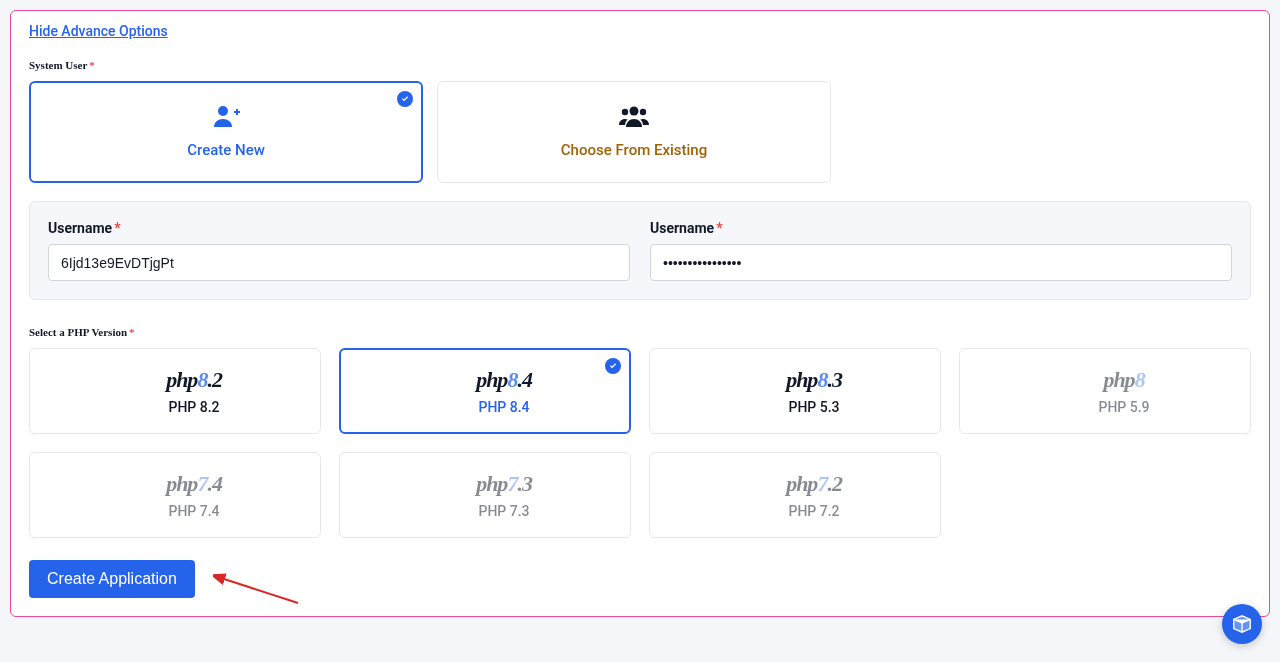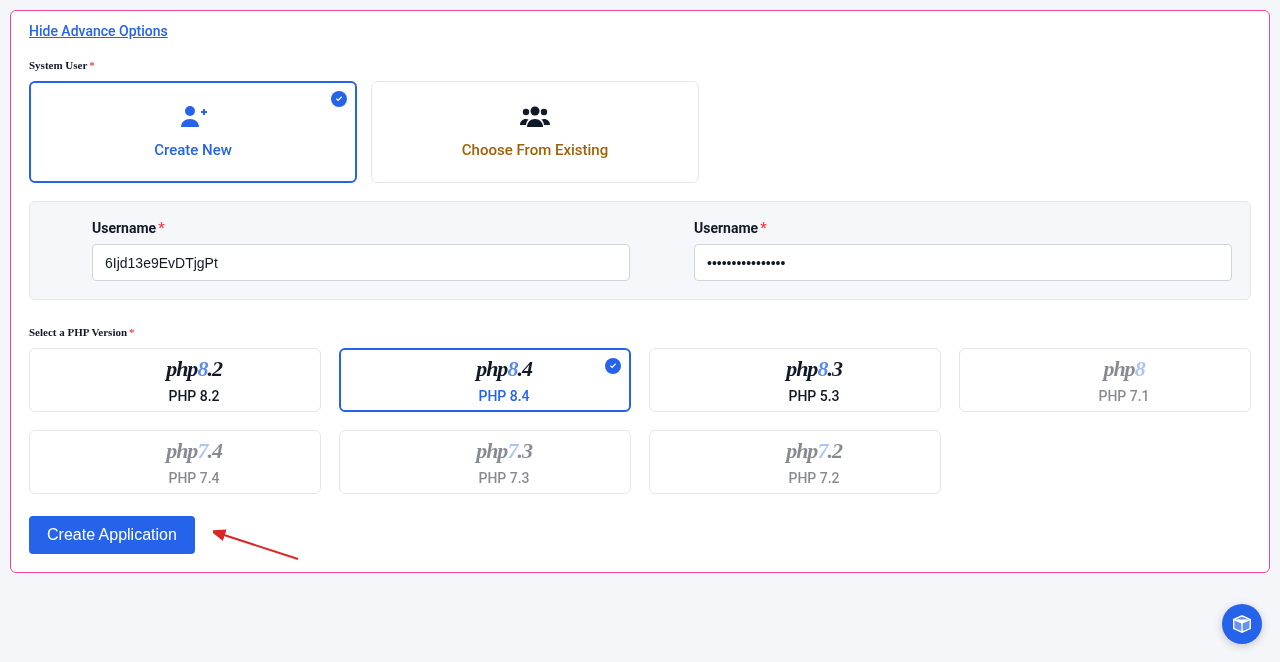--- a/index.html
+++ b/index.html
@@ -32,21 +32,21 @@
       color: #111827;
       font-family: Liberation Serif, serif;
     }
     .required { color: #ef4444; margin-left: 2px; }
     .card-row {
       display: flex;
       gap: 14px;
       margin-bottom: 18px;
     }
     .option-card {
-      width: 328px;
+      width: 394px;
       height: 102px;
       border: 1px solid #e5e7eb;
       border-radius: 6px;
       display: flex;
       flex-direction: column;
       align-items: center;
       justify-content: center;
       gap: 10px;
       position: relative;
       cursor: pointer;
@@ -74,21 +74,21 @@
     .card-text { font-size: 15px; font-weight: 500; color: #a16207; }
     .credentials-box {
       background: #f6f7fb;
       border: 1px solid #e5e7eb;
       border-radius: 6px;
       padding: 18px;
       display: flex;
       gap: 20px;
       margin-bottom: 26px;
     }
-    .field-group { flex: 1; margin-left: 44px; }
+    .field-group { flex: 1; }
     .field-label {
       font-size: 14px;
       font-weight: 700;
       margin-bottom: 8px;
       color: #111827;
     }
     .text-input {
       width: 100%;
       height: 37px;
       border: 1px solid #d1d5db;
@@ -98,21 +98,21 @@
       background: #fff;
       color: #111827;
     }
     .php-grid {
       display: grid;
       grid-template-columns: repeat(4, 1fr);
       gap: 18px;
       margin-bottom: 22px;
     }
     .php-card {
-      height: 64px;
+      height: 86px;
       border: 1px solid #e5e7eb;
       border-radius: 6px;
       display: flex;
       flex-direction: column;
       align-items: center;
       justify-content: center;
       gap: 6px;
       position: relative;
       cursor: pointer;
       background: #fff;
@@ -236,21 +236,21 @@
         </span>
         <div class="php-logo">php<span class="digit-accent">8</span>.4</div>
         <div class="php-version-text">PHP 8.4</div>
       </div>
       <div class="php-card">
         <div class="php-logo">php<span class="digit-accent">8</span>.3</div>
         <div class="php-version-text">PHP 5.3</div>
       </div>
       <div class="php-card disabled">
         <div class="php-logo">php<span class="digit-accent">8</span></div>
-        <div class="php-version-text">PHP 7.1</div>
+        <div class="php-version-text">PHP 5.9</div>
       </div>
       <div class="php-card disabled">
         <div class="php-logo">php<span class="digit-accent">7</span>.4</div>
         <div class="php-version-text">PHP 7.4</div>
       </div>
       <div class="php-card disabled">
         <div class="php-logo">php<span class="digit-accent">7</span>.3</div>
         <div class="php-version-text">PHP 7.3</div>
       </div>
       <div class="php-card disabled">

